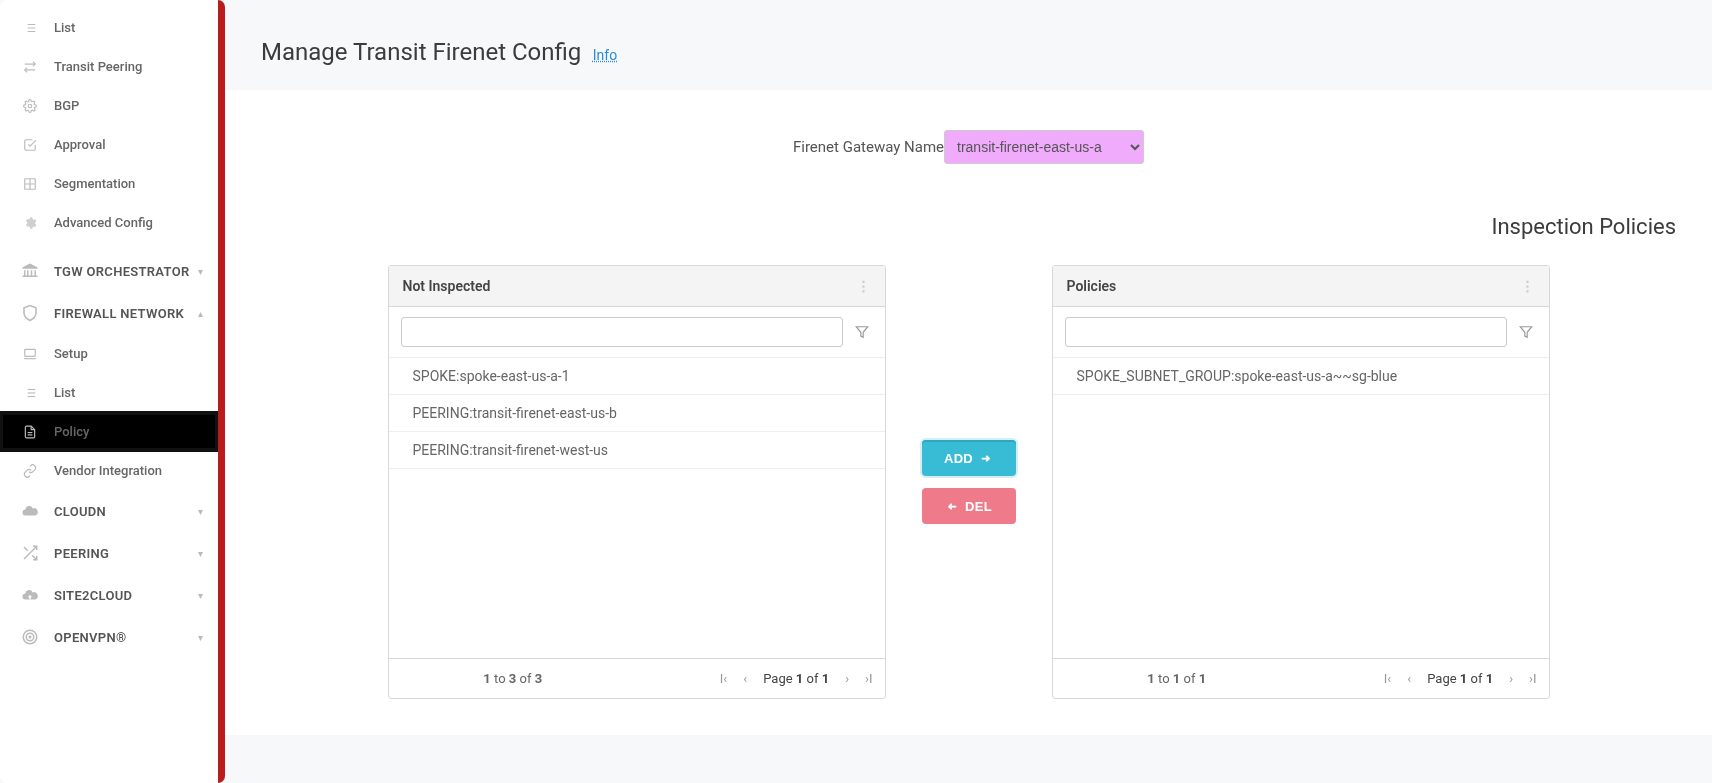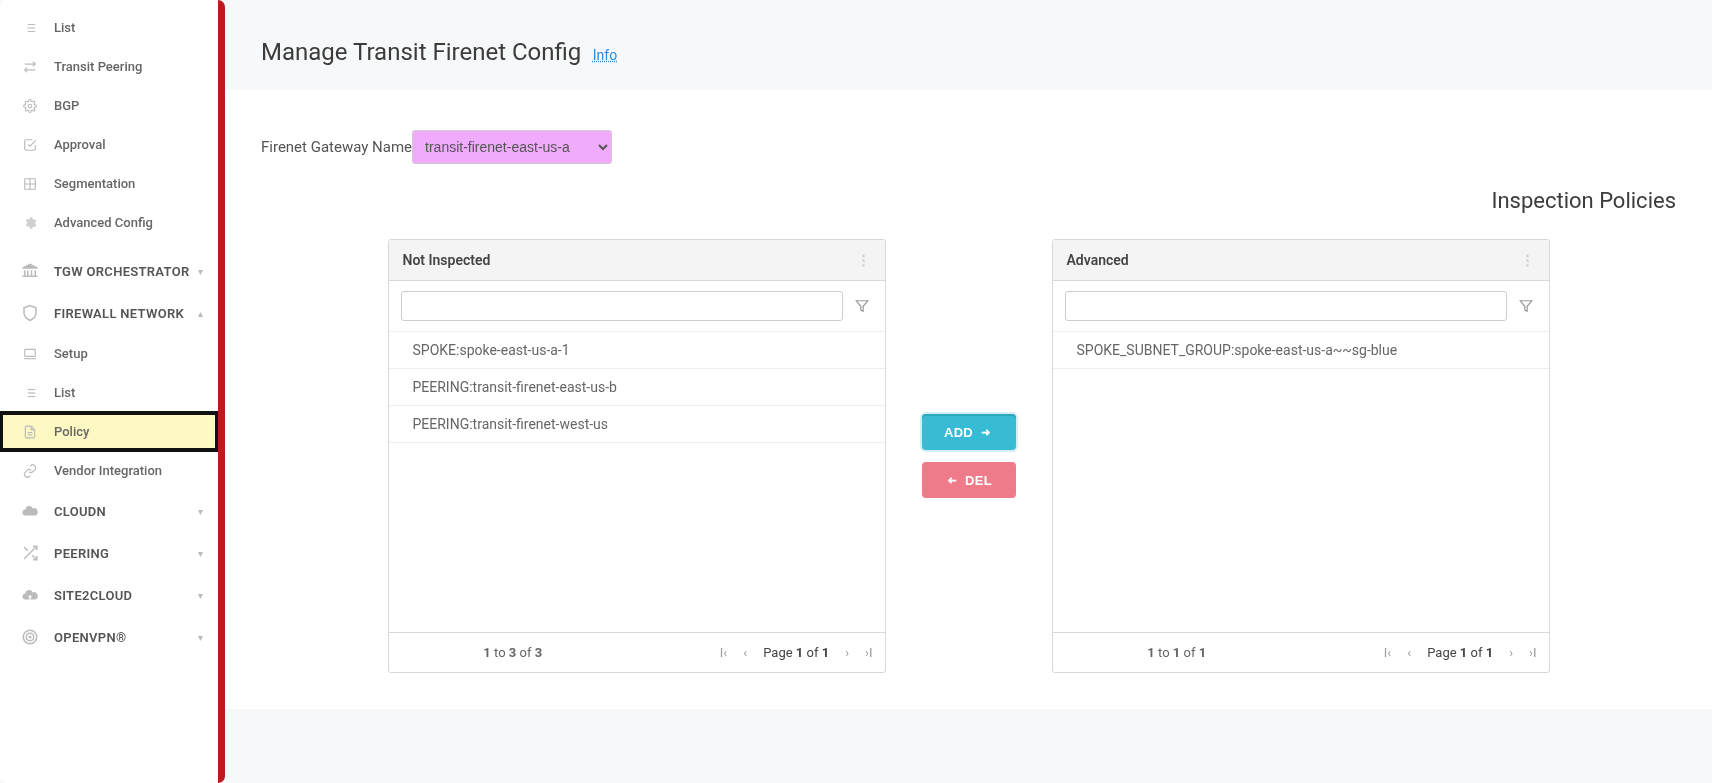--- a/index.html
+++ b/index.html
@@ -50,21 +50,21 @@
     text-transform: uppercase;
     letter-spacing: 0.3px;
     font-weight: 600;
     color: #555;
   }
   .sidebar-item .caret {
     color: #bbb;
     font-size: 10px;
   }
   .sidebar-item.active {
-    background: #fef9c3;
+    background: #000000;
     outline: 4px solid #111;
     outline-offset: -3px;
     justify-content: flex-end;
   }
   .sidebar-item.sub {
     padding-left: 18px;
   }
 
   
   .main {
@@ -91,22 +91,23 @@
   }
 
   .content-card {
     background: #fff;
     margin: 0 0 0 0;
     padding: 40px 36px 36px 36px;
   }
 
   .gateway-row {
     display: flex;
-    align-items: center;
-    margin-bottom: 24px;
+    justify-content: center;
+    align-items: center;
+    margin-bottom: 50px;
   }
   .gateway-row label {
     color: #555;
     font-size: 15px;
   }
   .gateway-row select {
     width: 200px;
     height: 34px;
     border: 1px solid #ccc;
     border-radius: 3px;
@@ -475,21 +476,21 @@
           <span class="circ">➜</span>
         </button>
         <button class="btn btn-del">
           <span class="circ" style="transform:scaleX(-1);display:inline-block">➜</span>
           <span>DEL</span>
         </button>
       </div>
 
       <div class="panel">
         <div class="panel-header">
-          <span>Advanced</span>
+          <span>Policies</span>
           <span class="handle">⋮</span>
         </div>
         <div class="panel-filter">
           <input type="text" value="" style="">
           <span class="filter-icon">
             <svg width="14" height="14" viewBox="0 0 24 24" fill="none" stroke="currentColor" stroke-width="2">
                 <polygon points="22 3 2 3 10 12.46 10 19 14 21 14 12.46 22 3"></polygon>
               </svg>
           </span>
         </div>

